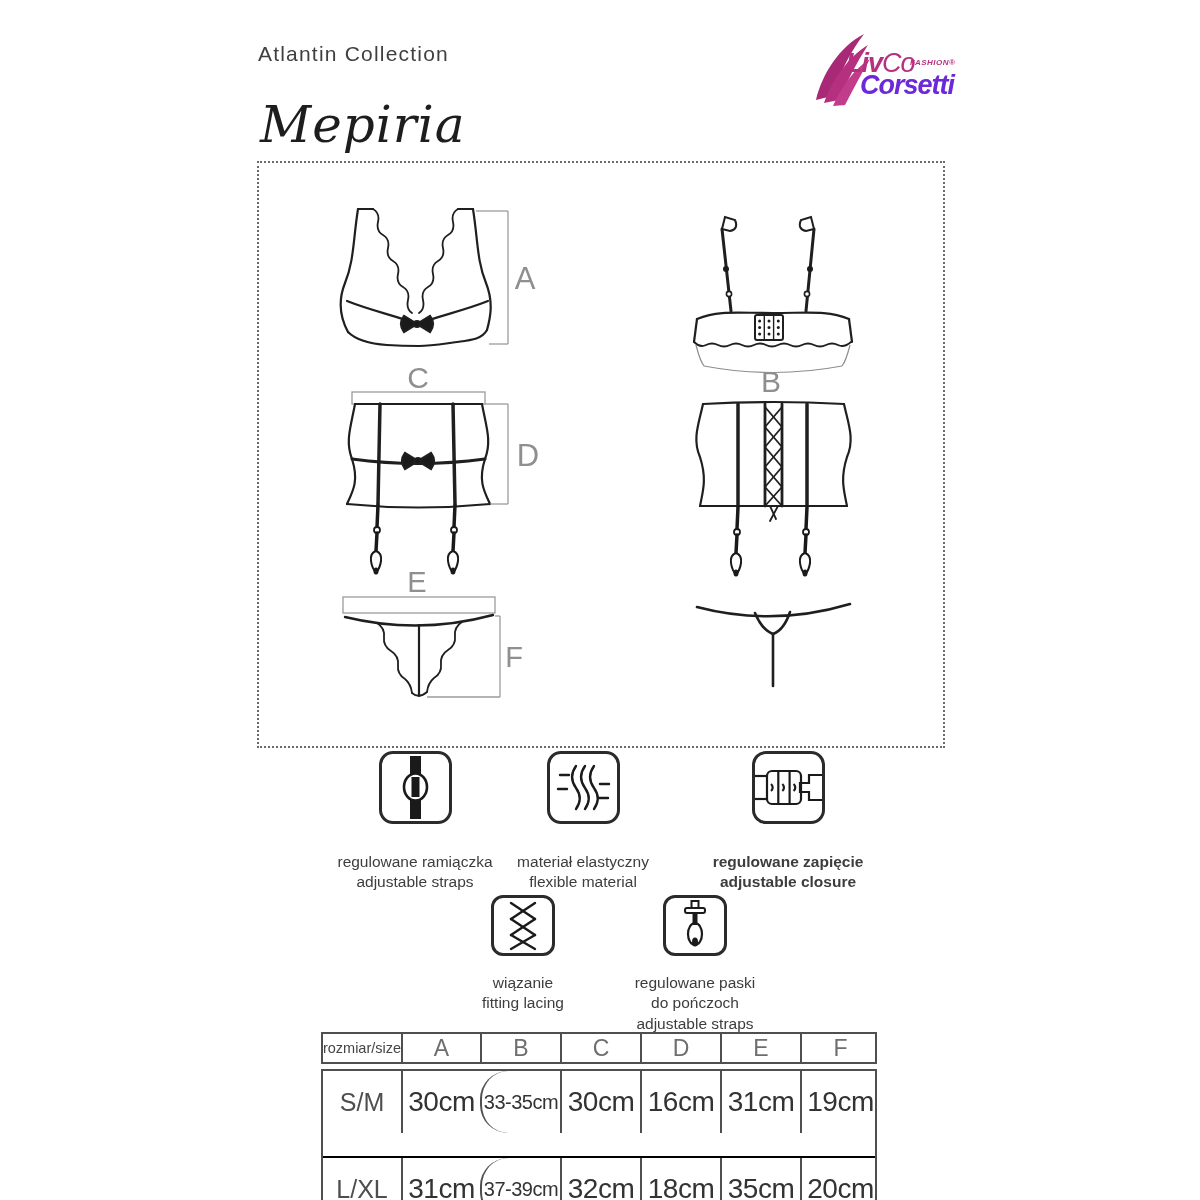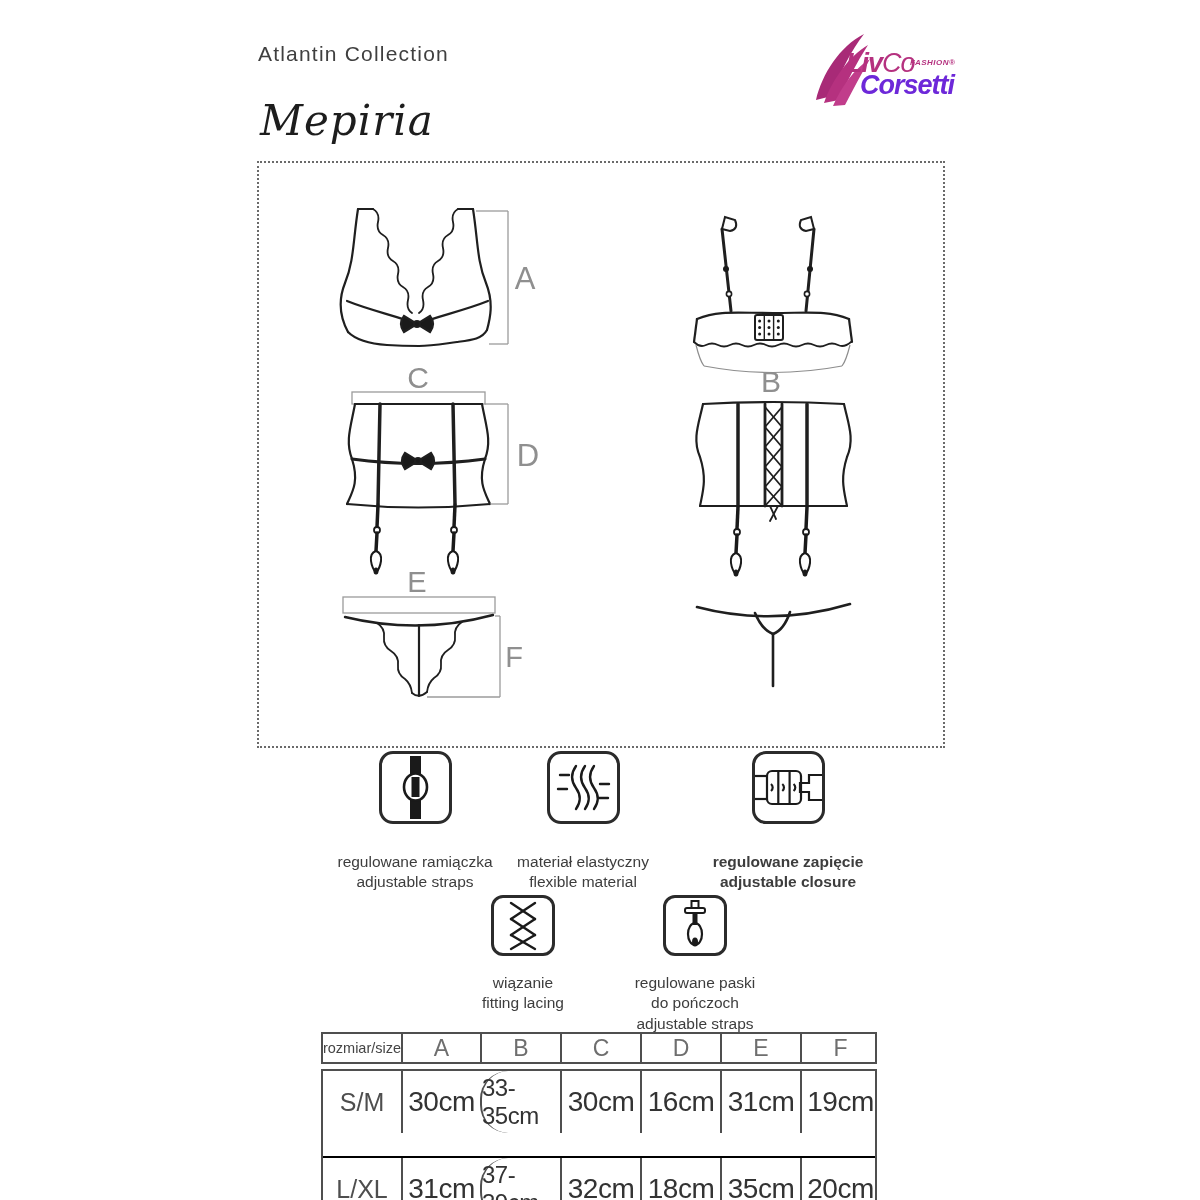--- a/index.html
+++ b/index.html
@@ -3,21 +3,21 @@
 <meta charset="utf-8">
 <style>
   html,body{margin:0;padding:0;background:#fff;}
   #canvas{position:relative;width:1068px;height:1200px;background:#ffffff;overflow:hidden;
           font-family:"Liberation Sans",sans-serif;color:#3a3a3a;}
   .abs{position:absolute;}
 
   
   .collection{left:258px;top:42px;font-size:21px;letter-spacing:1.2px;color:#3f3f3f;font-weight:400;}
   .product-title{left:260px;top:96px;font-family:"DejaVu Serif",serif;font-style:italic;
-                 font-size:42px;color:#1d1d1d;letter-spacing:1px;z-index:3;}
+                 font-size:50px;color:#1d1d1d;letter-spacing:1px;z-index:3;}
 
   
   .logo{left:808px;top:28px;width:160px;height:82px;}
   .logo-swoosh{position:absolute;left:0;top:2px;}
   .logo-livco{position:absolute;left:38px;top:20px;font-style:italic;font-weight:bold;
               font-size:27px;color:#b5317f;letter-spacing:-1px;}
   .logo-livco .co{font-weight:normal;}
   .logo-fashion{position:absolute;left:102px;top:30px;font-style:italic;font-weight:bold;
                 font-size:8px;color:#b5317f;letter-spacing:.5px;}
   .logo-corsetti{position:absolute;left:52px;top:42px;font-style:italic;font-weight:bold;
@@ -39,21 +39,21 @@
   .tbl-head{border:2px solid #4f4f4f;height:28px;}
   .tbl-body{border:2px solid #4f4f4f;margin-top:5px;}
   .tbl-row{height:62px;}
   .tbl-row + .tbl-row{border-top:2px solid #000000;margin-top:23px;}
   .cell{display:flex;align-items:center;justify-content:center;border-left:2px solid #4f4f4f;}
   .cell:first-child{border-left:none;}
   .h-first{font-size:14.5px;color:#454545;}
   .h-letter{font-size:23px;color:#6e6e6e;}
   .r-size{font-size:25px;color:#4e4e4e;}
   .r-val{font-size:28px;color:#333333;letter-spacing:-.5px;}
-  .r-val.small{font-size:24px;border-radius:28px;}
+  .r-val.small{font-size:20px;border-radius:28px;}
 
   svg text{font-family:"Liberation Sans",sans-serif;}
 </style>
 </head>
 <body>
 
 <div id="canvas">
 
   <div class="abs collection">Atlantin Collection</div>
   <div class="abs product-title">Mepiria</div>

